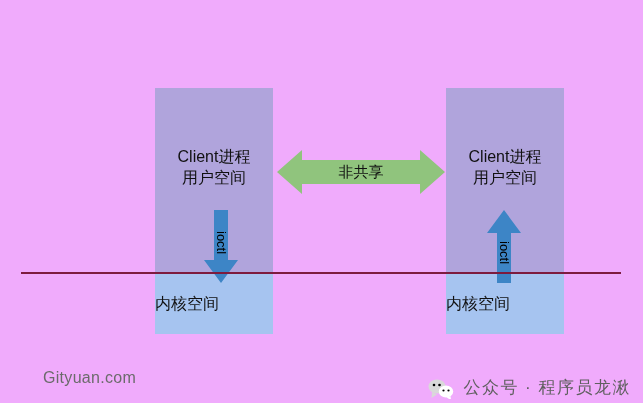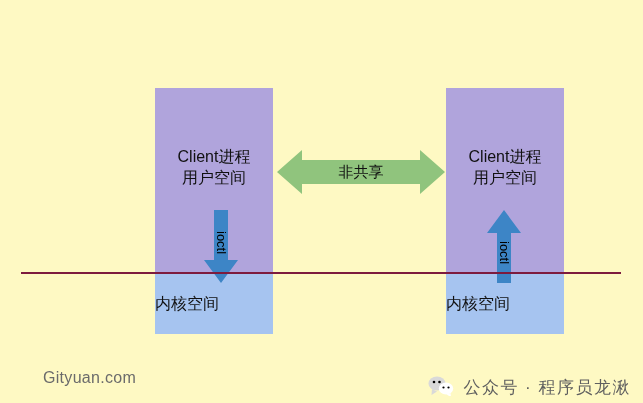--- a/index.html
+++ b/index.html
@@ -4,21 +4,21 @@
 <style>
   html, body {
     margin: 0;
     padding: 0;
     background: #000000;
   }
   #canvas {
     position: relative;
     width: 643px;
     height: 403px;
-    background: #fef9c3;
+    background: #f0abfc;
     overflow: hidden;
     font-family: "Liberation Sans", "DejaVu Sans", sans-serif;
   }
 
   
   .proc-box {
     position: absolute;
     width: 118px;
     top: 88px;
     height: 246px;
@@ -130,21 +130,21 @@
     top: 369px;
     font-size: 16px;
     color: #6b6b6b;
     letter-spacing: 0.3px;
   }
   .watermark-right {
     position: absolute;
     right: 12px;
     top: 376px;
     display: flex;
-    align-items: flex-start;
+    align-items: flex-end;
     gap: 9px;
     color: #5f5f5f;
     font-size: 17px;
     letter-spacing: 1.5px;
   }
   .wechat-icon { display: block; }
 </style>
 </head>
 <body>
 

